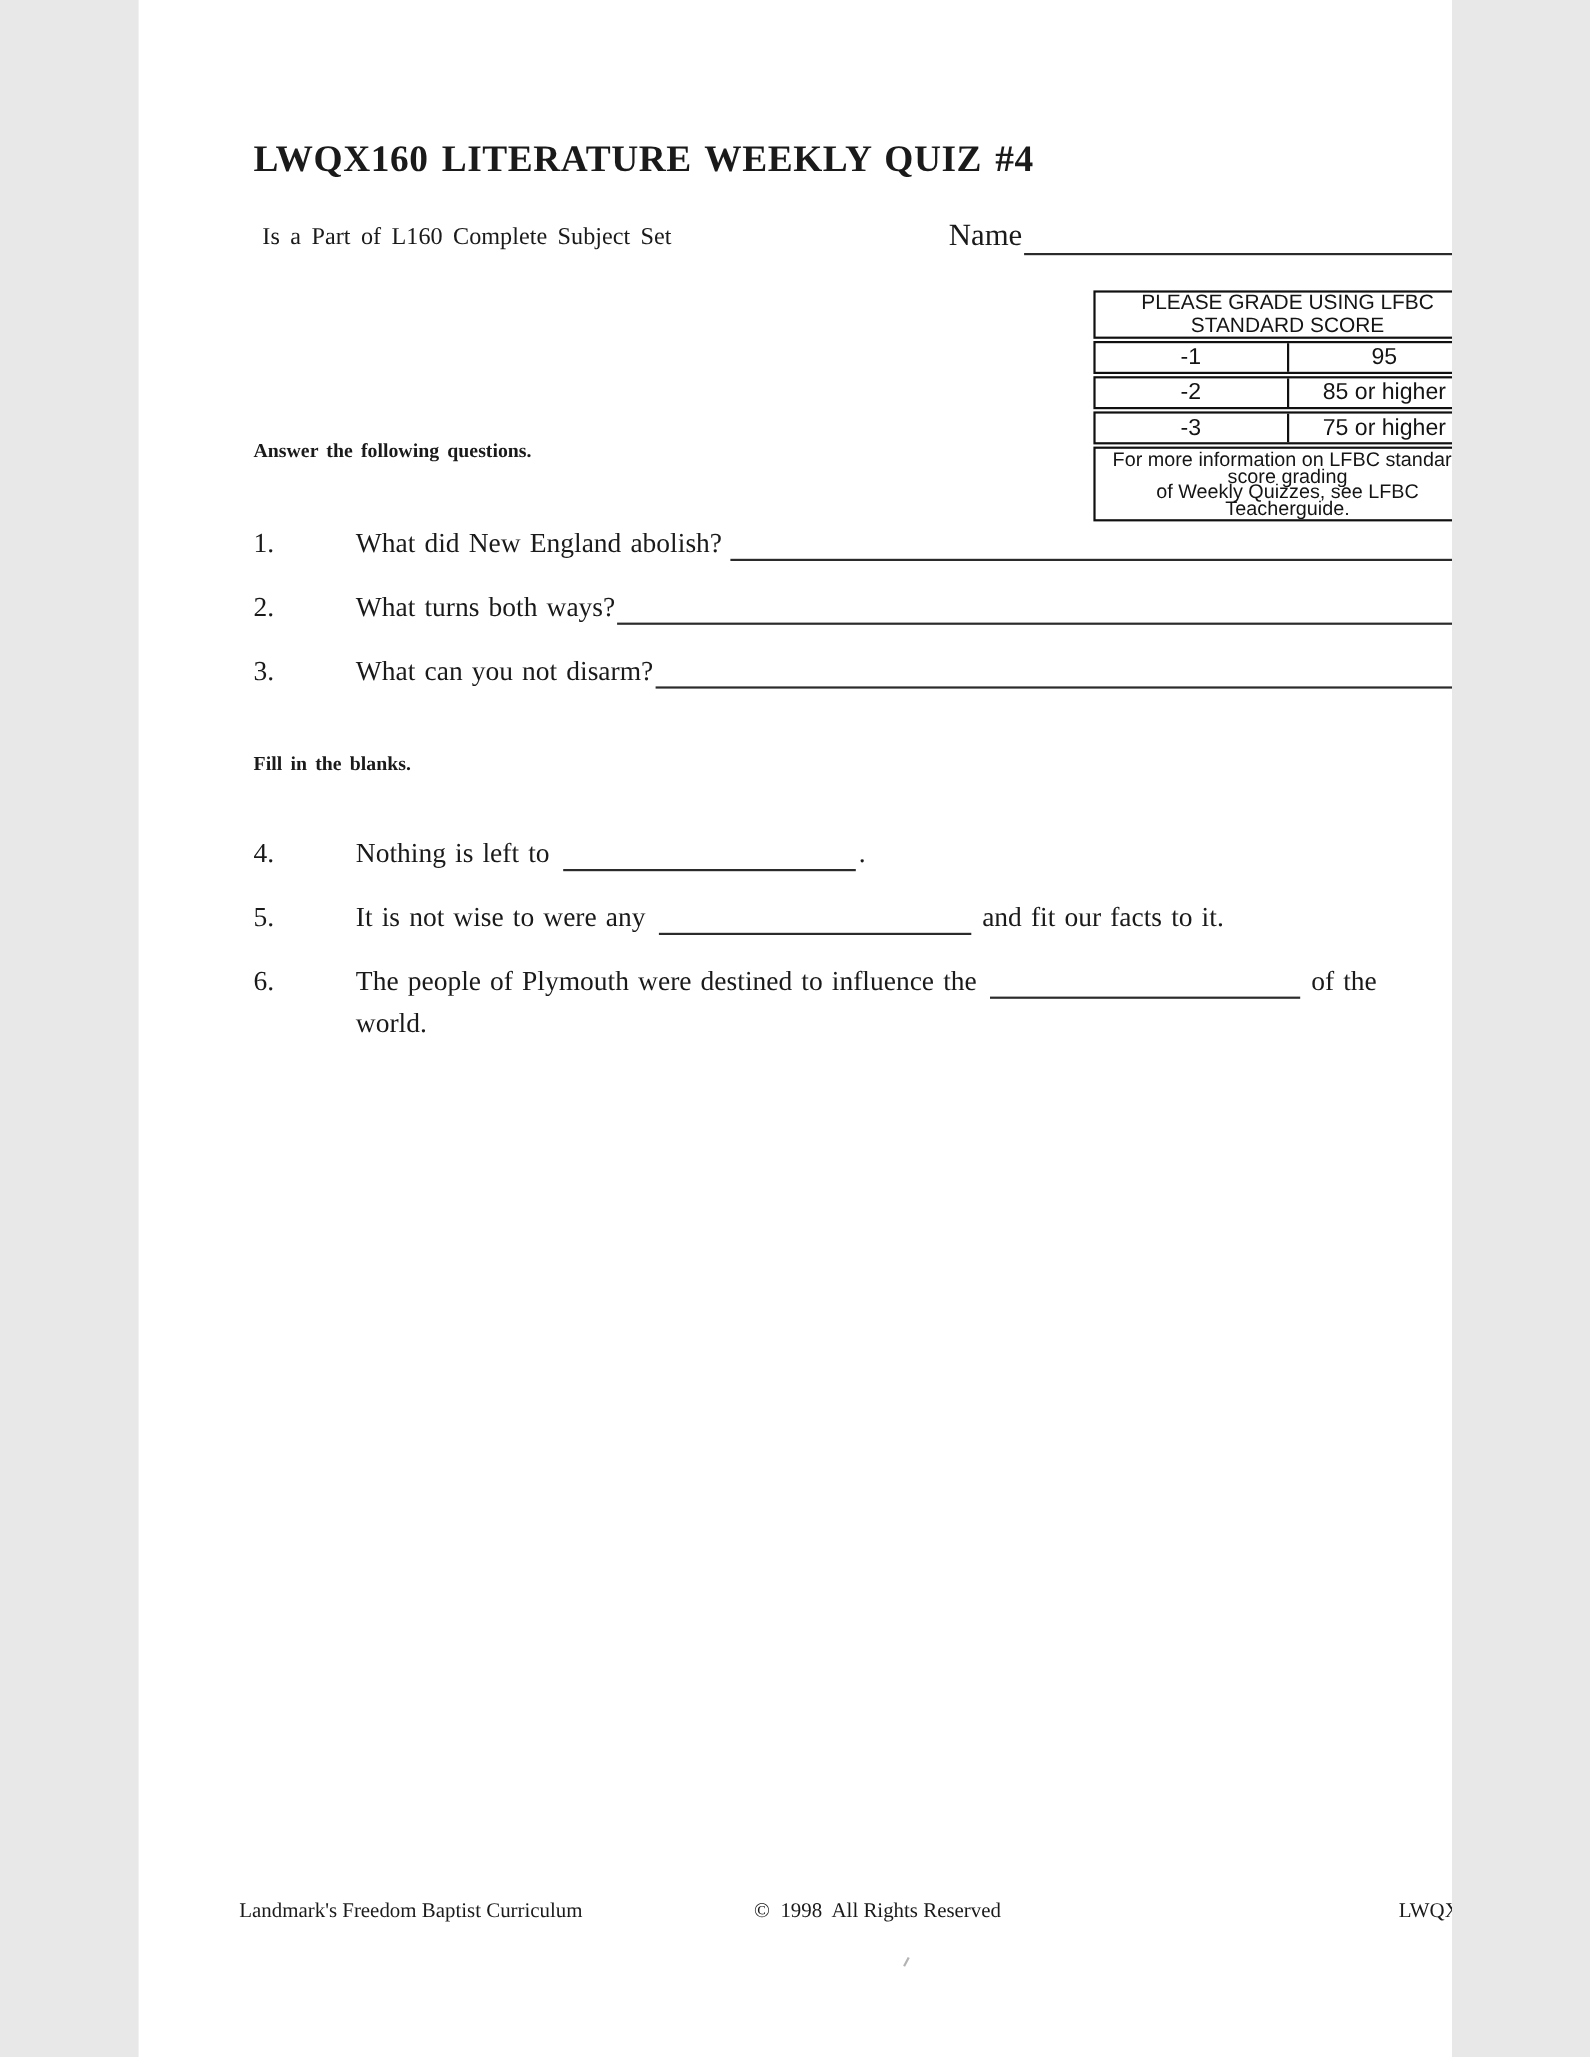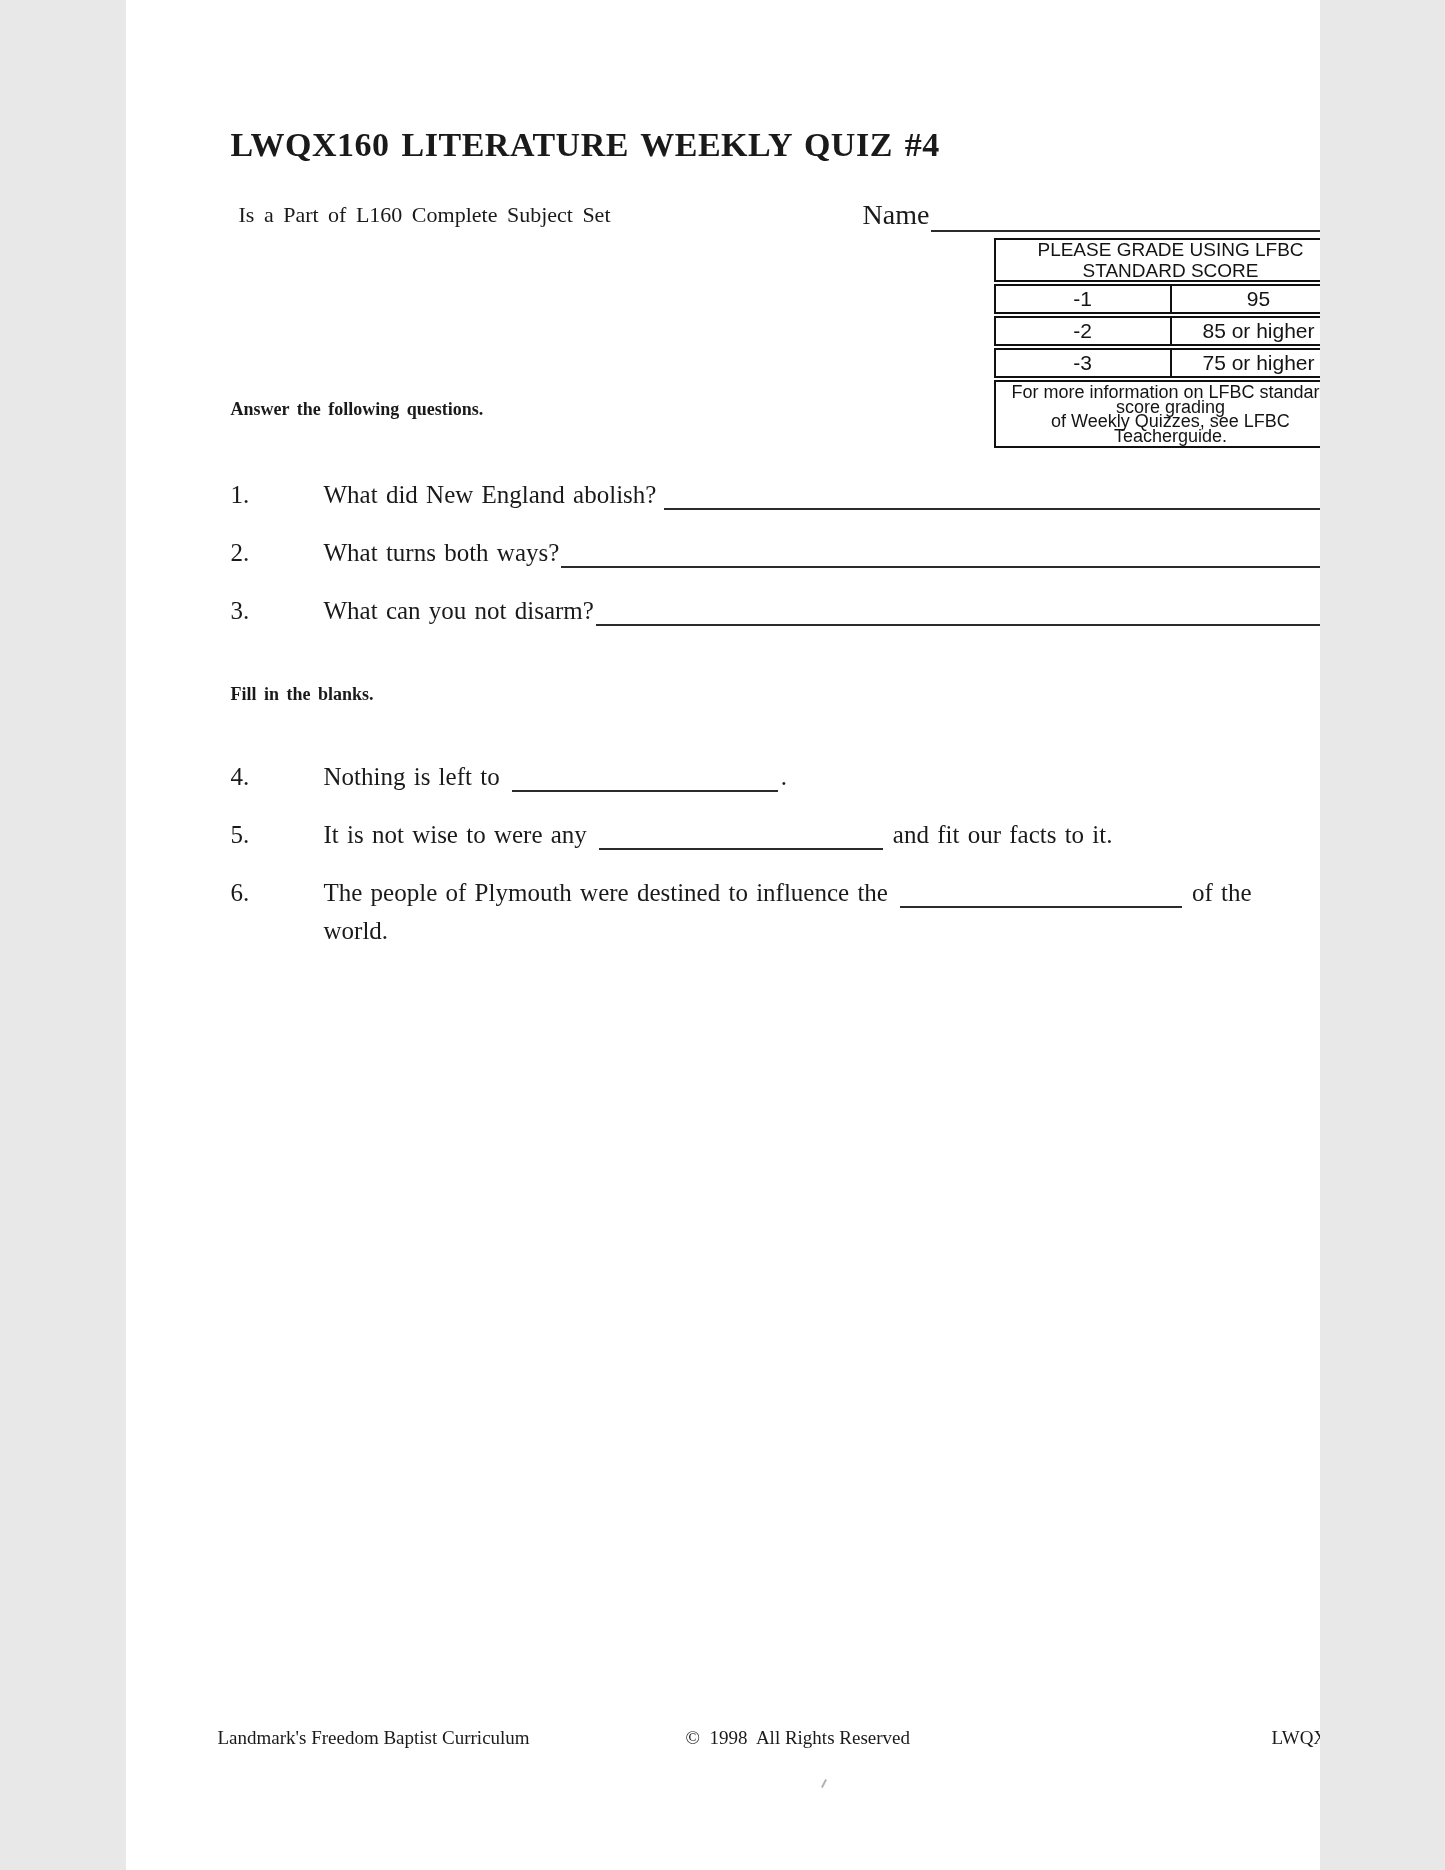--- a/index.html
+++ b/index.html
@@ -23,21 +23,21 @@
     font-size:22px;word-spacing:4px;white-space:nowrap;
   }
   .name-row{
     position:absolute;left:737px;top:198px;width:535px;
     display:flex;align-items:flex-end;
   }
   .name-label{font-size:28px;line-height:34px;}
   .name-line{flex:1;height:30px;border-bottom:2px solid #2b2b2b;margin-left:2px;}
   
   .grade-box{
-    position:absolute;left:868px;top:238px;width:354px;
+    position:absolute;left:868px;top:264px;width:354px;
     font-family:"Liberation Sans","DejaVu Sans",sans-serif;
     color:#141414;
   }
   .gb-cell{border:2px solid #101010;box-sizing:border-box;background:#fff;}
   .gb-header{
     height:44px;display:flex;flex-direction:column;
     align-items:center;justify-content:center;
     font-size:19px;line-height:21px;text-align:center;
   }
   .gb-row{height:30px;display:flex;margin-top:2px;}

